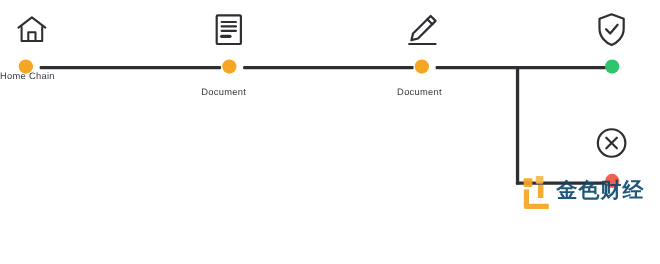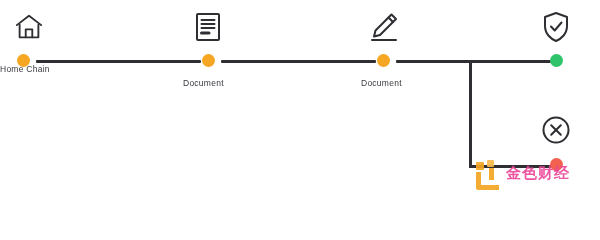--- a/index.html
+++ b/index.html
@@ -53,21 +53,21 @@
     pointer-events:none;
   }
   .wm-mark{position:relative;width:26px;height:26px;}
   .wm-mark .sq1{position:absolute;left:0;top:2px;width:8px;height:8px;background:#f5a623;border-radius:1px;}
   .wm-mark .sq2{position:absolute;left:11px;top:0;width:7px;height:7px;background:#f7b84b;border-radius:1px;}
   .wm-mark .el{position:absolute;left:0;top:12px;width:18px;height:13px;
      border-left:5px solid #f5a623;border-bottom:5px solid #f5a623;border-bottom-left-radius:3px;}
   .wm-mark .stem{position:absolute;left:13px;top:8px;width:5px;height:12px;background:#f5a623;}
   .wm-text{
     font-family:"DejaVu Sans",sans-serif;
-    font-size:15px;font-weight:700;color:#ec4899;letter-spacing:1px;line-height:1;
+    font-size:19px;font-weight:700;color:#0c4a6e;letter-spacing:1px;line-height:1;
   }
 </style>
 </head>
 <body>
 
 <div id="stage">
 
   <div class="hline" style="left:36px;top:60px;width:165px;"></div>
   <div class="hline" style="left:221px;top:60px;width:155px;"></div>
   <div class="hline" style="left:396px;top:60px;width:155px;"></div>

